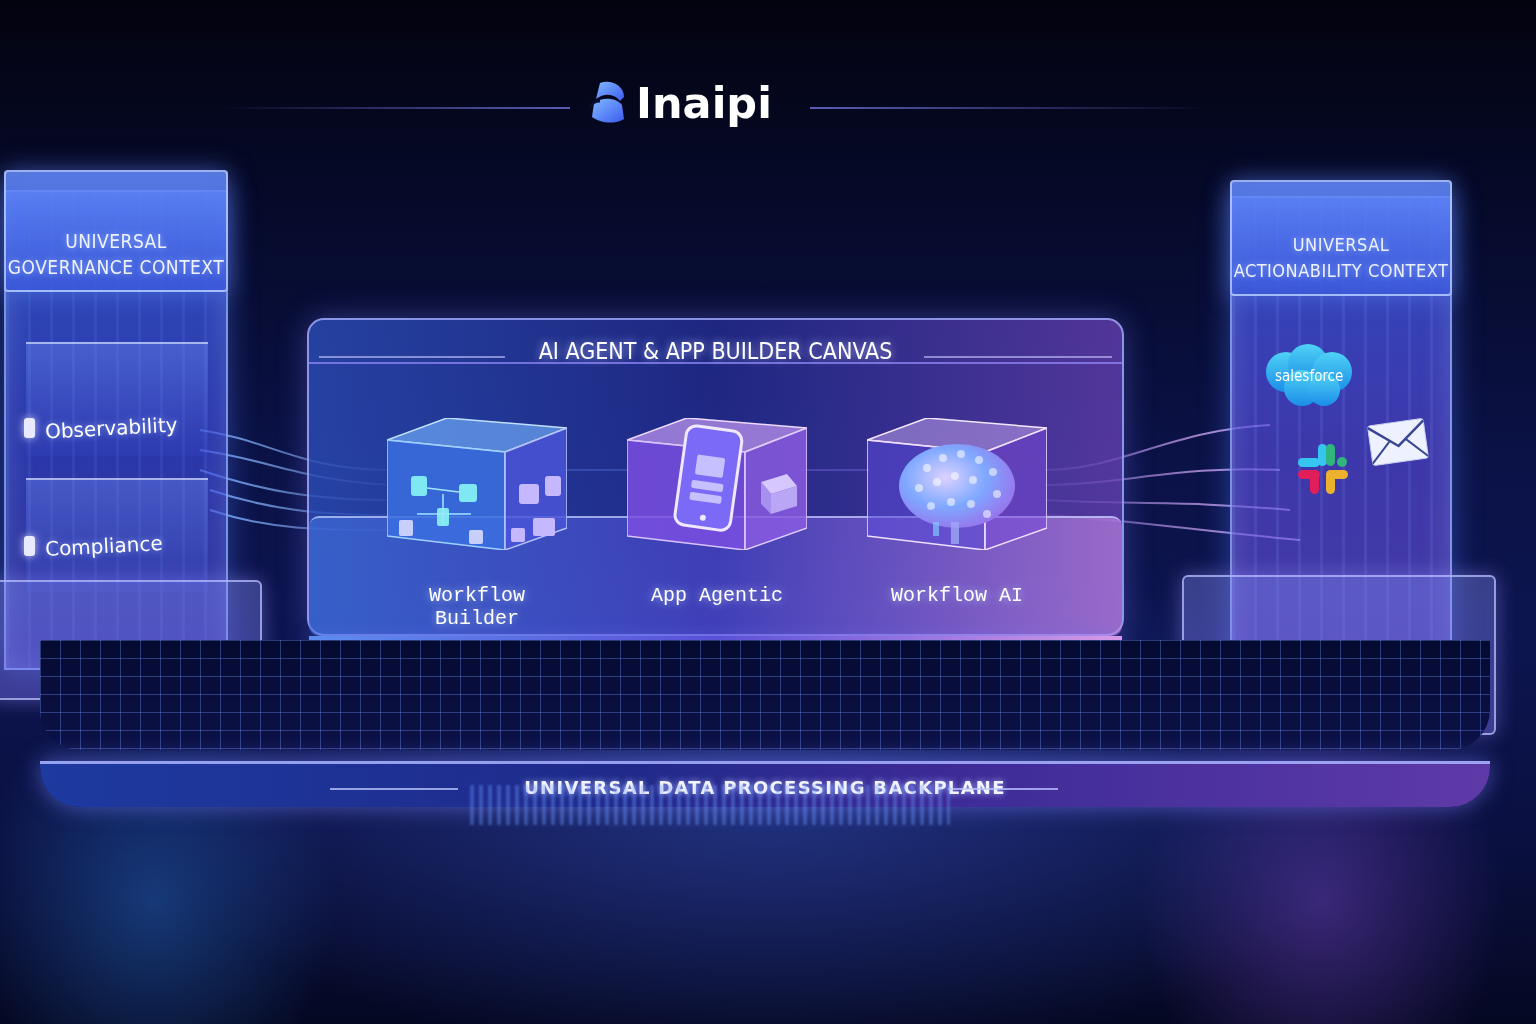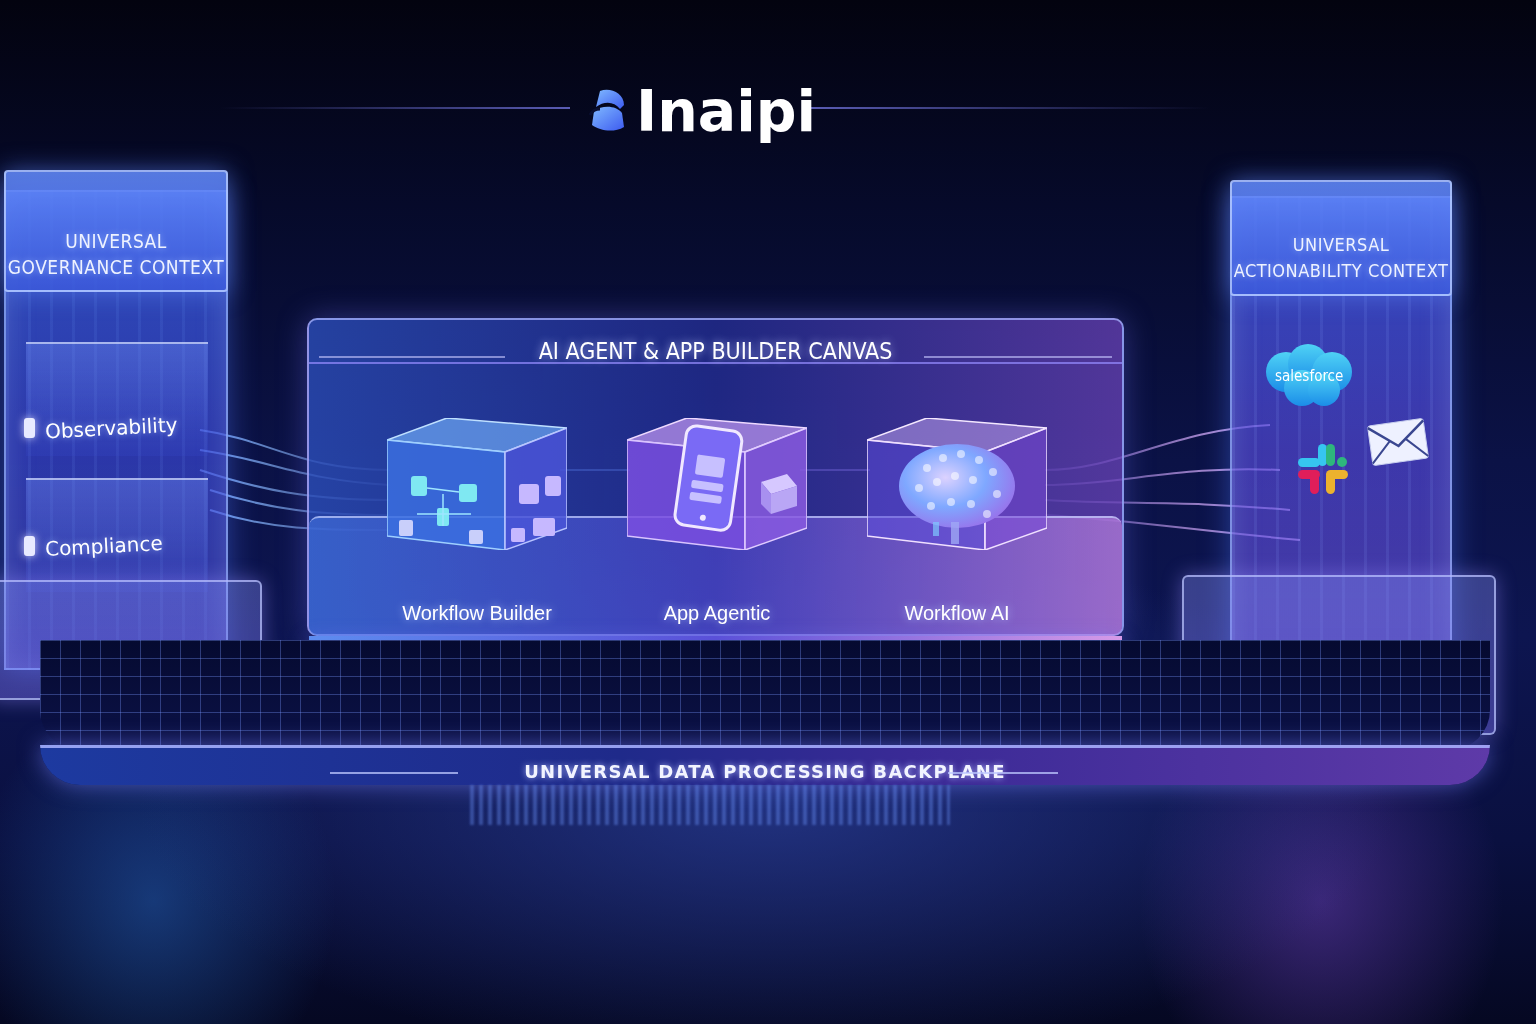--- a/index.html
+++ b/index.html
@@ -14,21 +14,21 @@
       radial-gradient(ellipse 260px 300px at 86% 88%, rgba(120,70,200,0.45), rgba(0,0,0,0) 70%),
       linear-gradient(180deg, #03030f 0%, #060a2a 20%, #0b1246 45%, #0d1550 62%, #0a1040 82%, #050822 100%);
   }
 
   
   .hline { position: absolute; top: 107px; height: 2px; }
   .hline.left { left: 220px; width: 350px; background: linear-gradient(90deg, rgba(90,90,180,0), #5a5cb4); }
   .hline.right { left: 810px; width: 400px; background: linear-gradient(90deg, #5a5cb4, rgba(90,90,180,0)); }
   .brand { position: absolute; left: 586px; top: 78px; display: flex; align-items: center; gap: 8px; }
   .brand-logo { width: 42px; height: 48px; }
-  .brand-name { font-family: "DejaVu Sans", sans-serif; font-weight: bold; font-size: 57px; letter-spacing: 0px; color: #fff; }
+  .brand-name { font-family: "DejaVu Sans", sans-serif; font-weight: bold; font-size: 43px; letter-spacing: 0px; color: #fff; }
 
   
   .tower {
     position: absolute;
     border: 2px solid rgba(160,190,255,0.65);
     background:
       repeating-linear-gradient(90deg, rgba(120,170,255,0.10) 0 3px, rgba(0,0,0,0) 3px 22px),
       linear-gradient(180deg, rgba(60,100,230,0.80), rgba(55,70,210,0.72) 50%, rgba(80,80,220,0.55));
     box-shadow: 0 0 28px rgba(80,120,255,0.45), inset 0 0 30px rgba(180,200,255,0.25);
   }
@@ -61,21 +61,21 @@
   .layer-chip { width: 11px; height: 20px; border-radius: 3px; background: #e8eaff; box-shadow: 0 0 8px rgba(220,220,255,0.9); }
   .layer-label { font-size: 20px; color: #fff; font-family: "DejaVu Sans", sans-serif; text-shadow: 0 0 6px rgba(160,190,255,0.8); transform: rotate(-3deg); }
 
   
   .flows { position: absolute; left: 0; top: 0; width: 1536px; height: 1024px; pointer-events: none; }
 
   
   .canvas {
     position: absolute; left: 307px; top: 318px; width: 817px; height: 318px;
     border: 2px solid rgba(170,180,255,0.75);
-    border-radius: 10px;
+    border-radius: 17px;
     background: linear-gradient(90deg, rgba(45,80,190,0.78), rgba(40,50,160,0.70) 50%, rgba(110,70,190,0.72));
     box-shadow: 0 0 30px rgba(120,120,255,0.35);
   }
   .canvas-header { position: absolute; left: 0; top: 0; width: 100%; height: 44px; border-bottom: 2px solid rgba(150,140,255,0.7); }
   .canvas-title {
     position: absolute; left: 0; right: 0; top: 18px; text-align: center;
     font-family: "DejaVu Sans Condensed", "DejaVu Sans", sans-serif; font-size: 23px; color: #fff;
     text-shadow: 0 0 8px rgba(190,200,255,0.8);
   }
   .canvas-rule { position: absolute; top: 36px; height: 2px; background: rgba(200,200,255,0.6); }
@@ -86,36 +86,36 @@
     border-radius: 10px;
     background: linear-gradient(90deg, rgba(70,120,230,0.55), rgba(90,80,220,0.55) 50%, rgba(200,140,230,0.60));
     border-top: 2px solid rgba(200,210,255,0.7);
   }
   .tray-edge { position: absolute; left: 0; right: 0; bottom: -14px; height: 14px; border-radius: 0 0 10px 10px;
     background: linear-gradient(90deg, #5d8df0, #5a50d8 50%, #d69ae8); box-shadow: 0 6px 20px rgba(120,120,255,0.6); }
 
   .module { position: absolute; top: 98px; width: 180px; text-align: center; }
   .cube { position: relative; margin: 0 auto; width: 180px; height: 132px; }
   .module-label {
-    margin-top: 48px; font-size: 20px; color: #fff;
-    font-family: Liberation Sans, sans-serif;
+    margin-top: 30px; font-size: 20px; color: #fff;
+    font-family: Liberation Mono, monospace;
     text-shadow: 0 0 8px rgba(180,200,255,0.8);
   }
 
   
   .floor {
     position: absolute; left: 40px; top: 640px; width: 1450px; height: 110px;
     border-radius: 0 0 40px 40px;
     background:
       repeating-linear-gradient(90deg, rgba(120,150,255,0.35) 0 1px, rgba(0,0,0,0) 1px 20px),
       repeating-linear-gradient(180deg, rgba(120,150,255,0.35) 0 1px, rgba(0,0,0,0) 1px 18px),
       linear-gradient(180deg, #050a30, #0c1248);
   }
   .backplane {
-    position: absolute; left: 40px; top: 745px; width: 1450px; height: 40px;
+    position: absolute; left: 40px; top: 761px; width: 1450px; height: 46px;
     border-radius: 0 0 40px 40px;
     border-top: 3px solid rgba(170,180,255,0.85);
     background: linear-gradient(90deg, #1d3aa0, #1f2a8a 40%, #3a2a96 60%, #5e3aa8);
     box-shadow: 0 0 22px rgba(120,130,255,0.55);
   }
   .backplane-title {
     position: absolute; left: 0; right: 0; top: 13px; text-align: center;
     font-family: "DejaVu Sans", sans-serif; font-weight: bold; font-size: 18px; letter-spacing: 1.3px; color: #f2f4ff;
     text-shadow: 0 0 6px rgba(180,190,255,0.9);
   }

